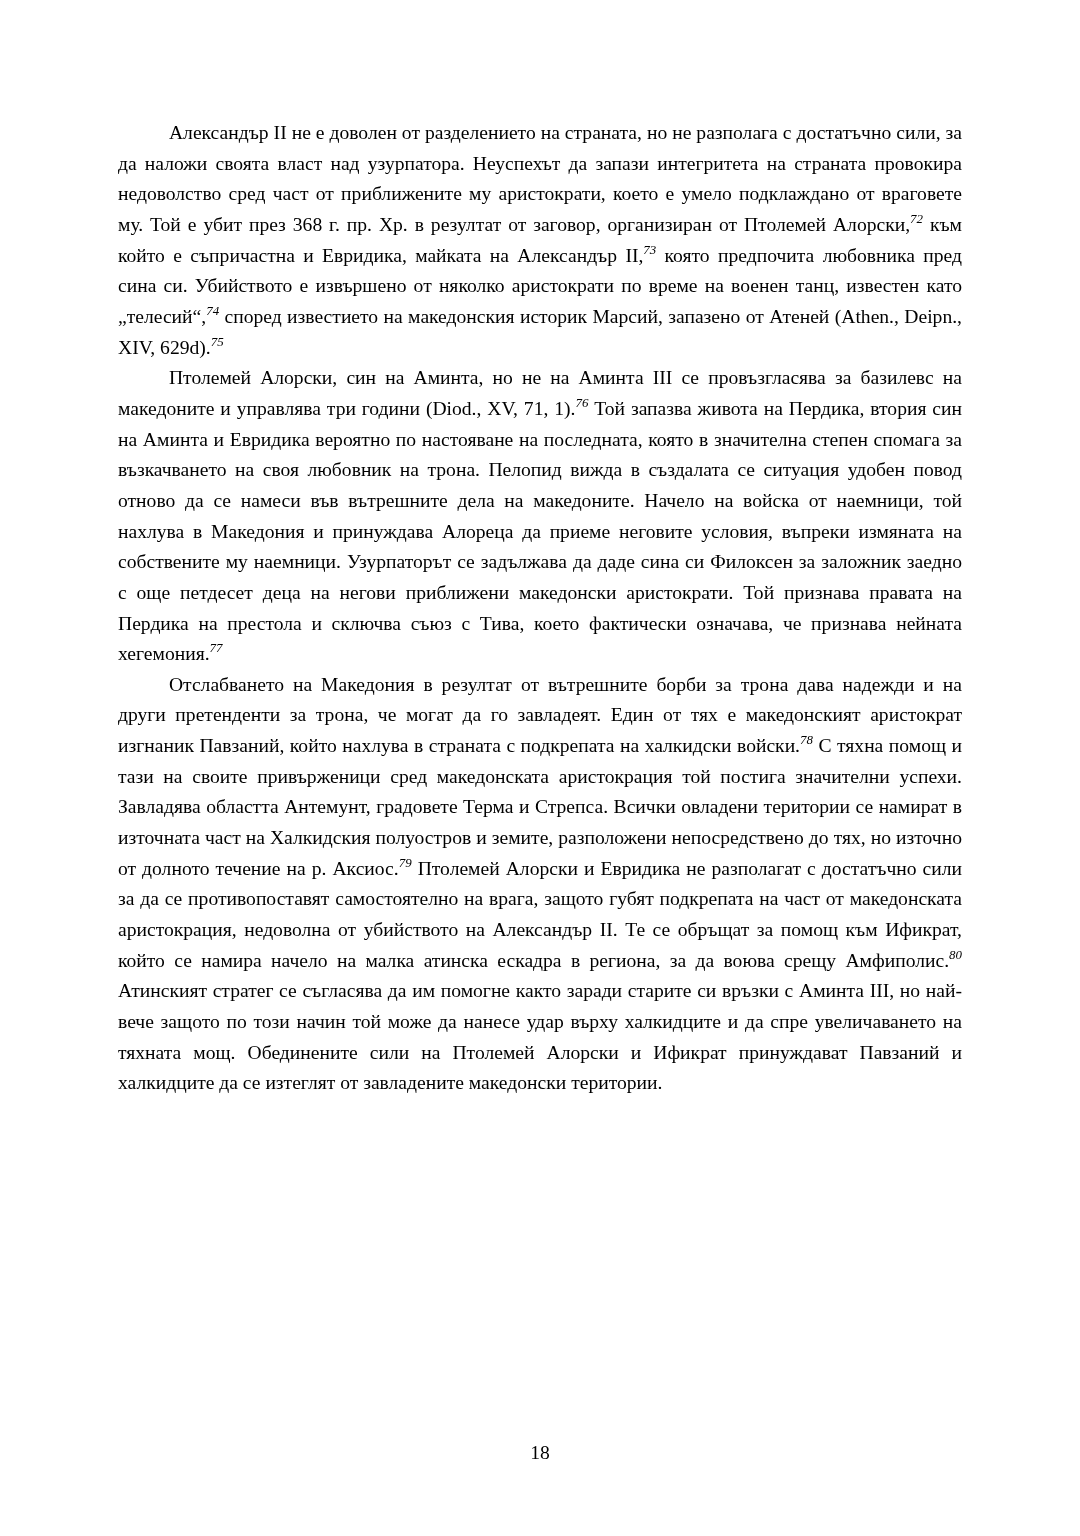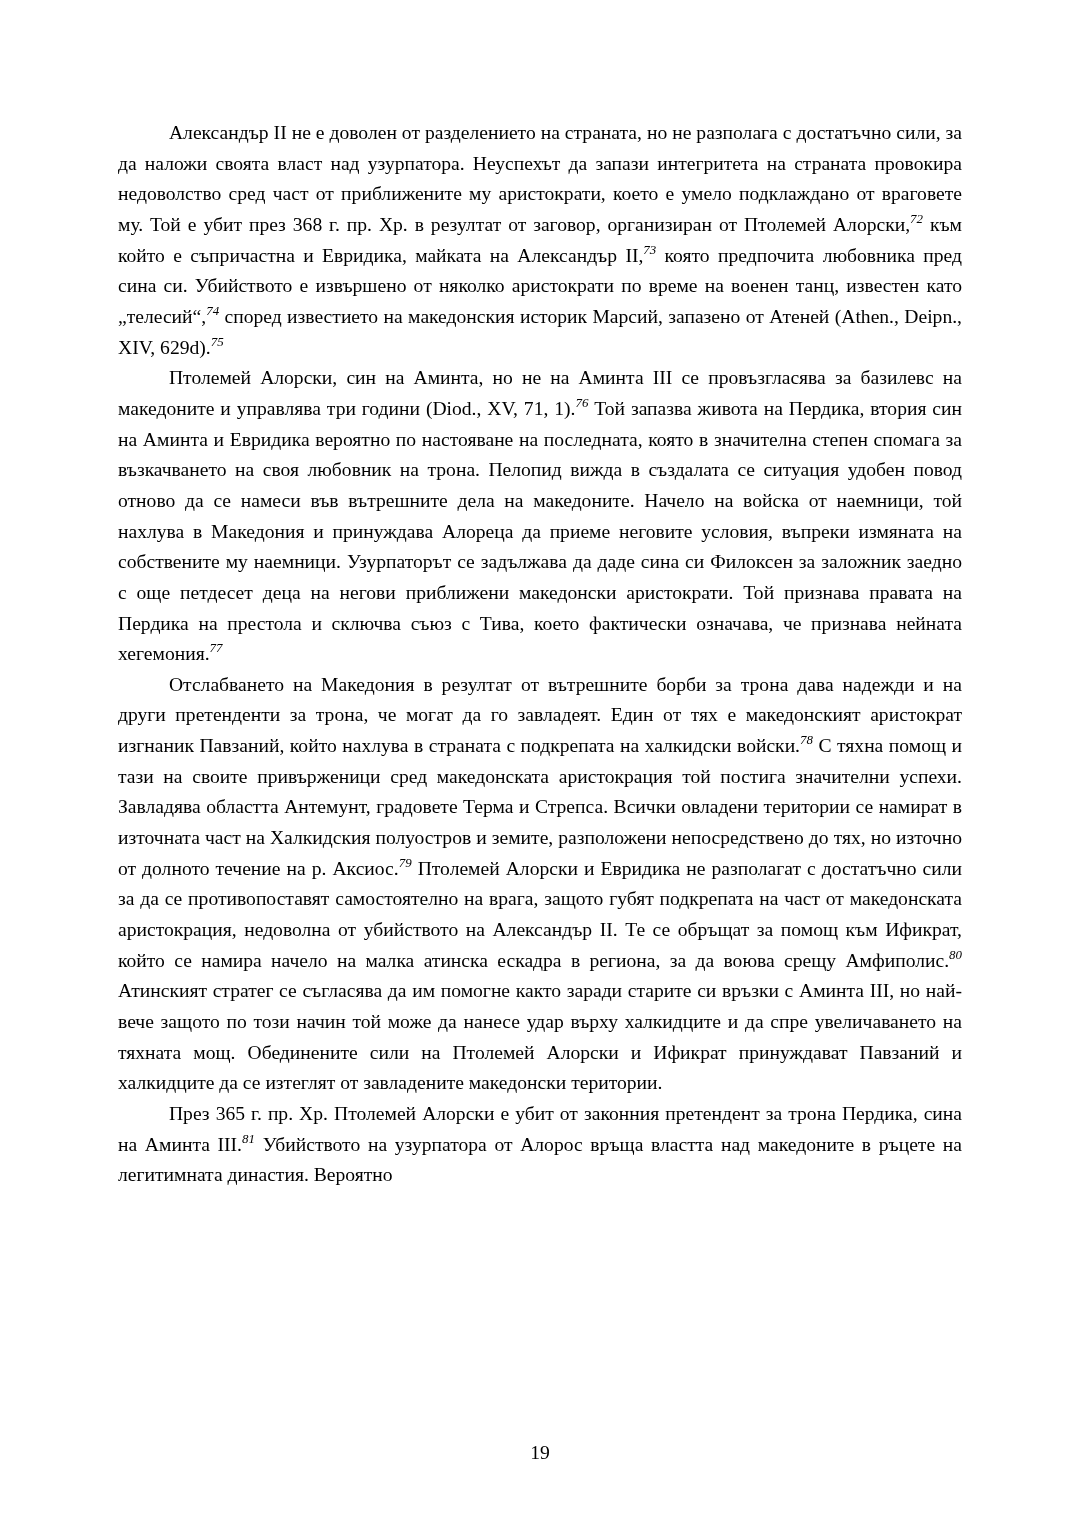--- a/index.html
+++ b/index.html
@@ -47,16 +47,15 @@
   }
 </style>
 </head>
 <body>
 
 <div class="page">
   <div class="body-text">
     <p id="p0">Александър II не е доволен от разделението на страната, но не разполага с достатъчно сили, за да наложи своята власт над узурпатора. Неуспехът да запази интегритета на страната провокира недоволство сред част от приближените му аристократи, което е умело подклаждано от враговете му. Той е убит през 368 г. пр. Хр. в резултат от заговор, организиран от Птолемей Алорски,<sup>72</sup> към който е съпричастна и Евридика, майката на Александър II,<sup>73</sup> която предпочита любовника пред сина си. Убийството е извършено от няколко аристократи по време на военен танц, известен като „телесий“,<sup>74</sup> според известието на македонския историк Марсий, запазено от Атеней (Athen., Deipn., XIV, 629d).<sup>75</sup></p>
     <p id="p1">Птолемей Алорски, син на Аминта, но не на Аминта III се провъзгласява за базилевс на македоните и управлява три години (Diod., XV, 71, 1).<sup>76</sup> Той запазва живота на Пердика, втория син на Аминта и Евридика вероятно по настояване на последната, която в значителна степен спомага за възкачването на своя любовник на трона. Пелопид вижда в създалата се ситуация удобен повод отново да се намеси във вътрешните дела на македоните. Начело на войска от наемници, той нахлува в Македония и принуждава Алореца да приеме неговите условия, въпреки измяната на собствените му наемници. Узурпаторът се задължава да даде сина си Филоксен за заложник заедно с още петдесет деца на негови приближени македонски аристократи. Той признава правата на Пердика на престола и сключва съюз с Тива, което фактически означава, че признава нейната хегемония.<sup>77</sup></p>
     <p id="p2">Отслабването на Македония в резултат от вътрешните борби за трона дава надежди и на други претенденти за трона, че могат да го завладеят. Един от тях е македонският аристократ изгнаник Павзаний, който нахлува в страната с подкрепата на халкидски войски.<sup>78</sup> С тяхна помощ и тази на своите привърженици сред македонската аристокрация той постига значителни успехи. Завладява областта Антемунт, градовете Терма и Стрепса. Всички овладени територии се намират в източната част на Халкидския полуостров и земите, разположени непосредствено до тях, но източно от долното течение на р. Аксиос.<sup>79</sup> Птолемей Алорски и Евридика не разполагат с достатъчно сили за да се противопоставят самостоятелно на врага, защото губят подкрепата на част от македонската аристокрация, недоволна от убийството на Александър II. Те се обръщат за помощ към Ификрат, който се намира начело на малка атинска ескадра в региона, за да воюва срещу Амфиполис.<sup>80</sup> Атинският стратег се съгласява да им помогне както заради старите си връзки с Аминта III, но най-вече защото по този начин той може да нанесе удар върху халкидците и да спре увеличаването на тяхната мощ. Обединените сили на Птолемей Алорски и Ификрат принуждават Павзаний и халкидците да се изтеглят от завладените македонски територии.</p>
-    <p id="p3">През 365 г. пр. Хр. Птолемей Алорски е убит от законния претендент за трона Пердика, сина на Аминта III.<sup>81</sup> Убийството на узурпатора от Алорос връща властта над македоните в ръцете на легитимната династия. Вероятно</p>
   </div>
-  <div class="page-number">19</div>
+  <div class="page-number">18</div>
 </div>
 
 </body></html>

